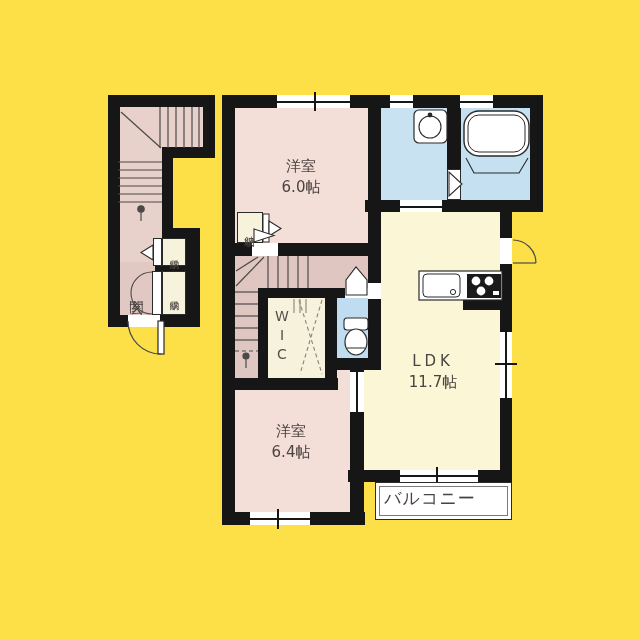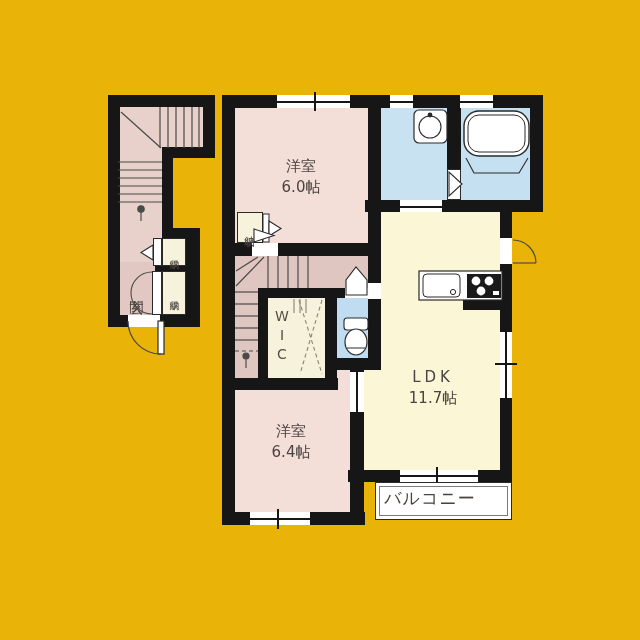--- a/index.html
+++ b/index.html
@@ -1,16 +1,16 @@
 <!DOCTYPE html>
 <html><head>
 <meta charset="utf-8">
 <style>
   html,body{margin:0;padding:0;background:#ffffff;}
-  #stage{position:relative;width:640px;height:640px;background:#eab308;overflow:hidden;
+  #stage{position:relative;width:640px;height:640px;background:#fde047;overflow:hidden;
          font-family:"DejaVu Sans",sans-serif;}
   .w{position:absolute;background:#161616;}
   .floor{position:absolute;}
   .gap{position:absolute;background:#ffffff;}
   .lineh{position:absolute;background:#161616;height:1.5px;}
   .linev{position:absolute;background:#161616;width:1.5px;}
   .box{position:absolute;background:#f7f2dc;border:1.2px solid #2a2a2a;box-sizing:border-box;}
   .rlabel{position:absolute;display:flex;flex-direction:column;align-items:center;
           color:#4b4340;font-size:15px;line-height:1.4;white-space:nowrap;
           transform:translate(-50%,-50%);font-weight:500;}
@@ -248,21 +248,21 @@
   </div>
 
   <div class="rlabel" style="left:301px;top:177px;">
     <span>洋室</span>
     <span>6.0帖</span>
   </div>
   <div class="rlabel" style="left:291px;top:442px;">
     <span>洋室</span>
     <span>6.4帖</span>
   </div>
-  <div class="rlabel" style="left:433px;top:388px;justify-content:space-between;">
+  <div class="rlabel" style="left:433px;top:372px;justify-content:space-between;">
     <span style="letter-spacing:4px;">LDK</span>
     <span>11.7帖</span>
   </div>
   <div class="vtext" style="left:282px;top:336px;font-size:14px;letter-spacing:3px;color:#555048;">WIC</div>
   <div class="vtext" style="left:137px;top:290px;font-size:14px;letter-spacing:1px;">玄関</div>
   <div class="vtext" style="left:250px;top:228px;font-size:10.5px;">収納</div>
   <div class="vtext" style="left:174px;top:252px;font-size:9.5px;">収納</div>
   <div class="vtext" style="left:174px;top:293px;font-size:9.5px;">収納</div>
   <div class="rlabel" style="left:430px;top:499px;font-size:17px;letter-spacing:1px;">バルコニー</div>
 

